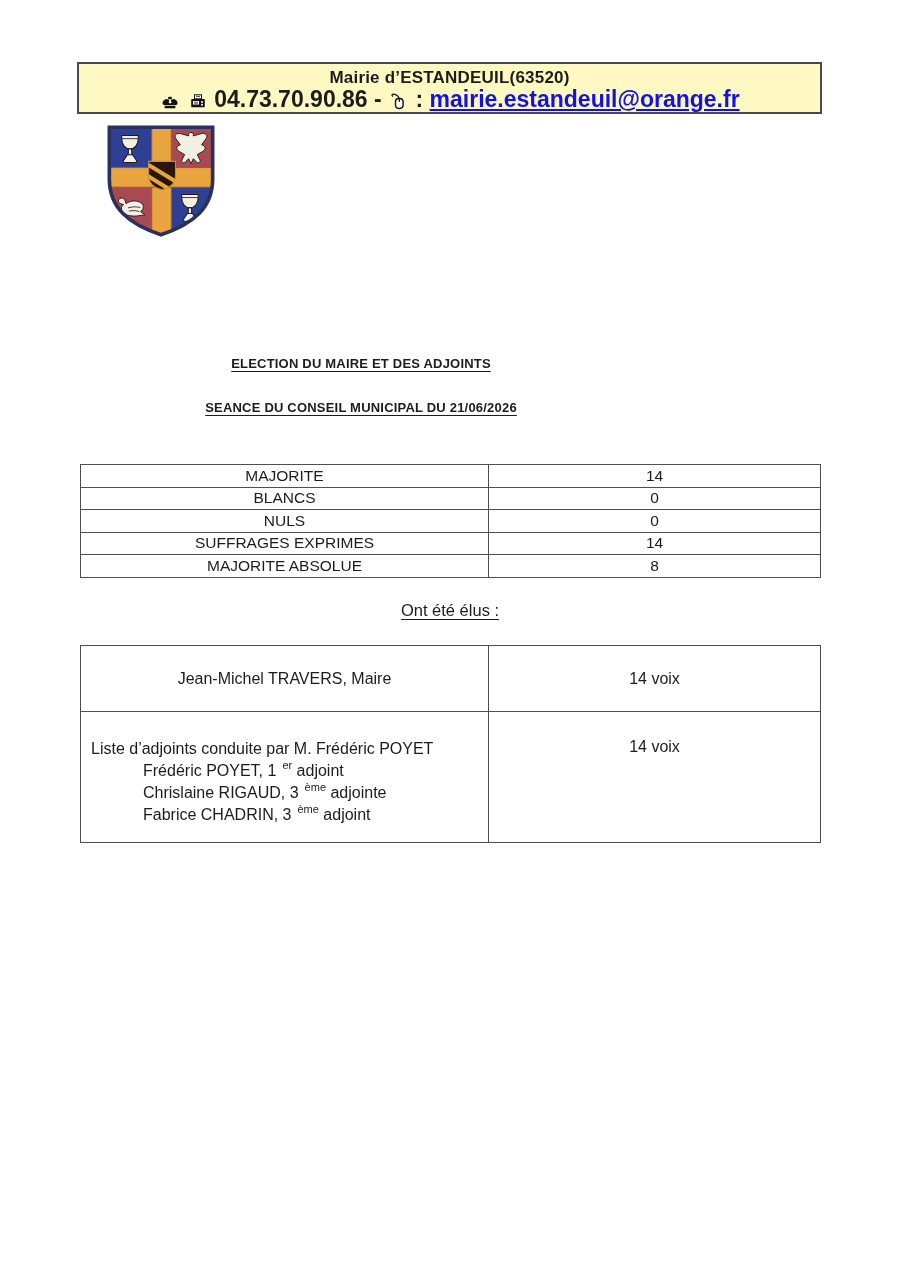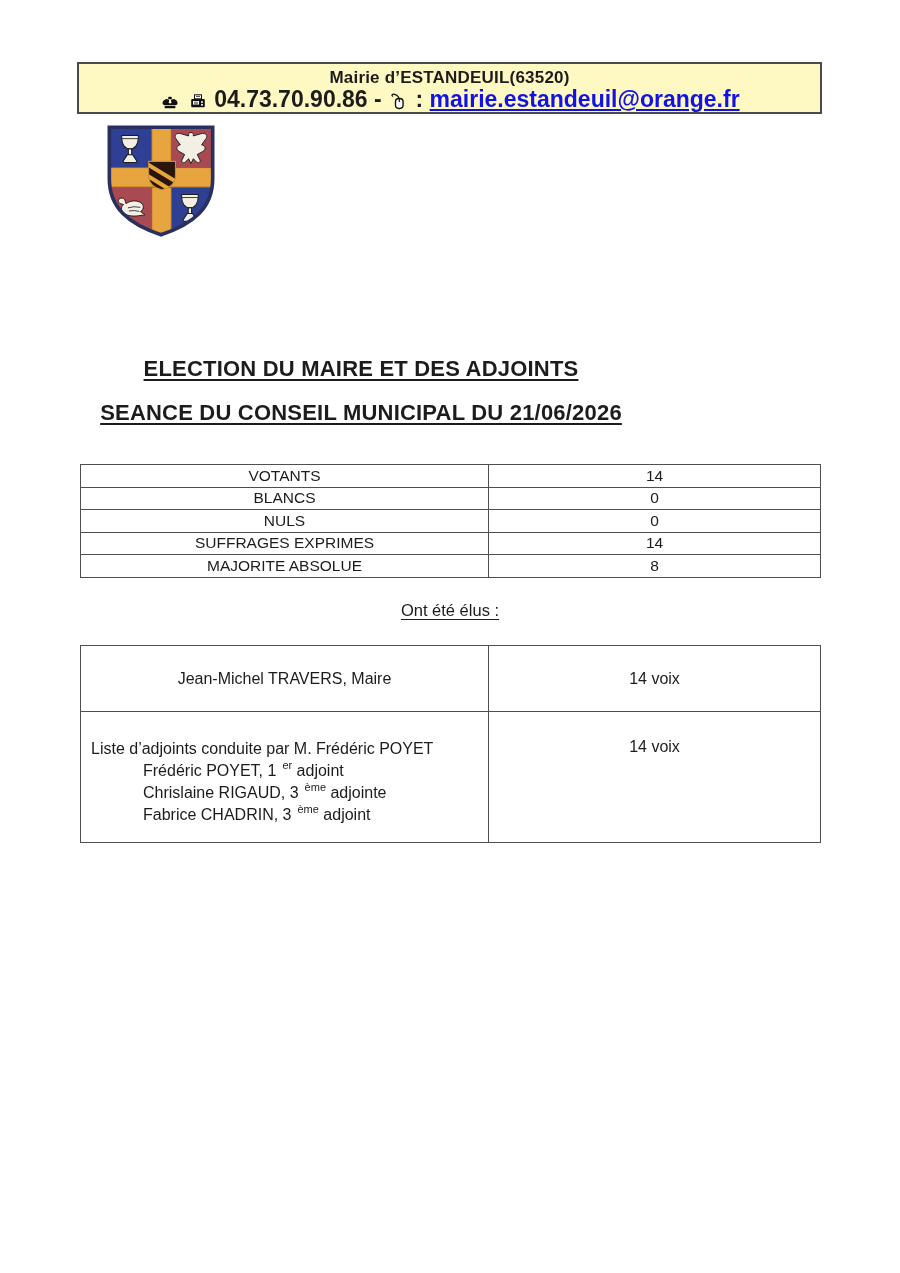--- a/index.html
+++ b/index.html
@@ -37,21 +37,21 @@
     color: #1212e6; text-decoration: underline; cursor: pointer;
     font-weight: bold;
   }
 
   
   .coa { position: absolute; left: 99px; top: 118px; width: 124px; height: 126px; }
 
   
   .doc-title {
     position: absolute; left: 0; width: 722px; text-align: center;
-    font-size: 22px; font-weight: bold;
+    font-size: 13px; font-weight: bold;
     text-decoration: underline; text-underline-offset: 3px;
     letter-spacing: 0.2px;
   }
   .title-main { top: 356px; }
   .title-session { top: 400px; }
 
   
   table { border-collapse: collapse; }
   .t1 {
     position: absolute; left: 80px; top: 464px; width: 740px;
@@ -175,21 +175,21 @@
     <path d="M10 8 H110 V58 C110 86 91 102 60 112 C29 102 10 86 10 58 Z" fill="none" stroke-width="3.5" stroke="#27305e"></path>
   </svg>
 </div>
 
 <div class="doc-title title-main">ELECTION DU MAIRE ET DES ADJOINTS</div>
 <div class="doc-title title-session">SEANCE DU CONSEIL MUNICIPAL DU 21/06/2026</div>
 
 <table class="t1">
   <tbody>
     <tr>
-      <td class="c-label">VOTANTS</td>
+      <td class="c-label">MAJORITE</td>
       <td class="c-value">14</td>
     </tr>
     <tr>
       <td class="c-label">BLANCS</td>
       <td class="c-value">0</td>
     </tr>
     <tr>
       <td class="c-label">NULS</td>
       <td class="c-value">0</td>
     </tr>

